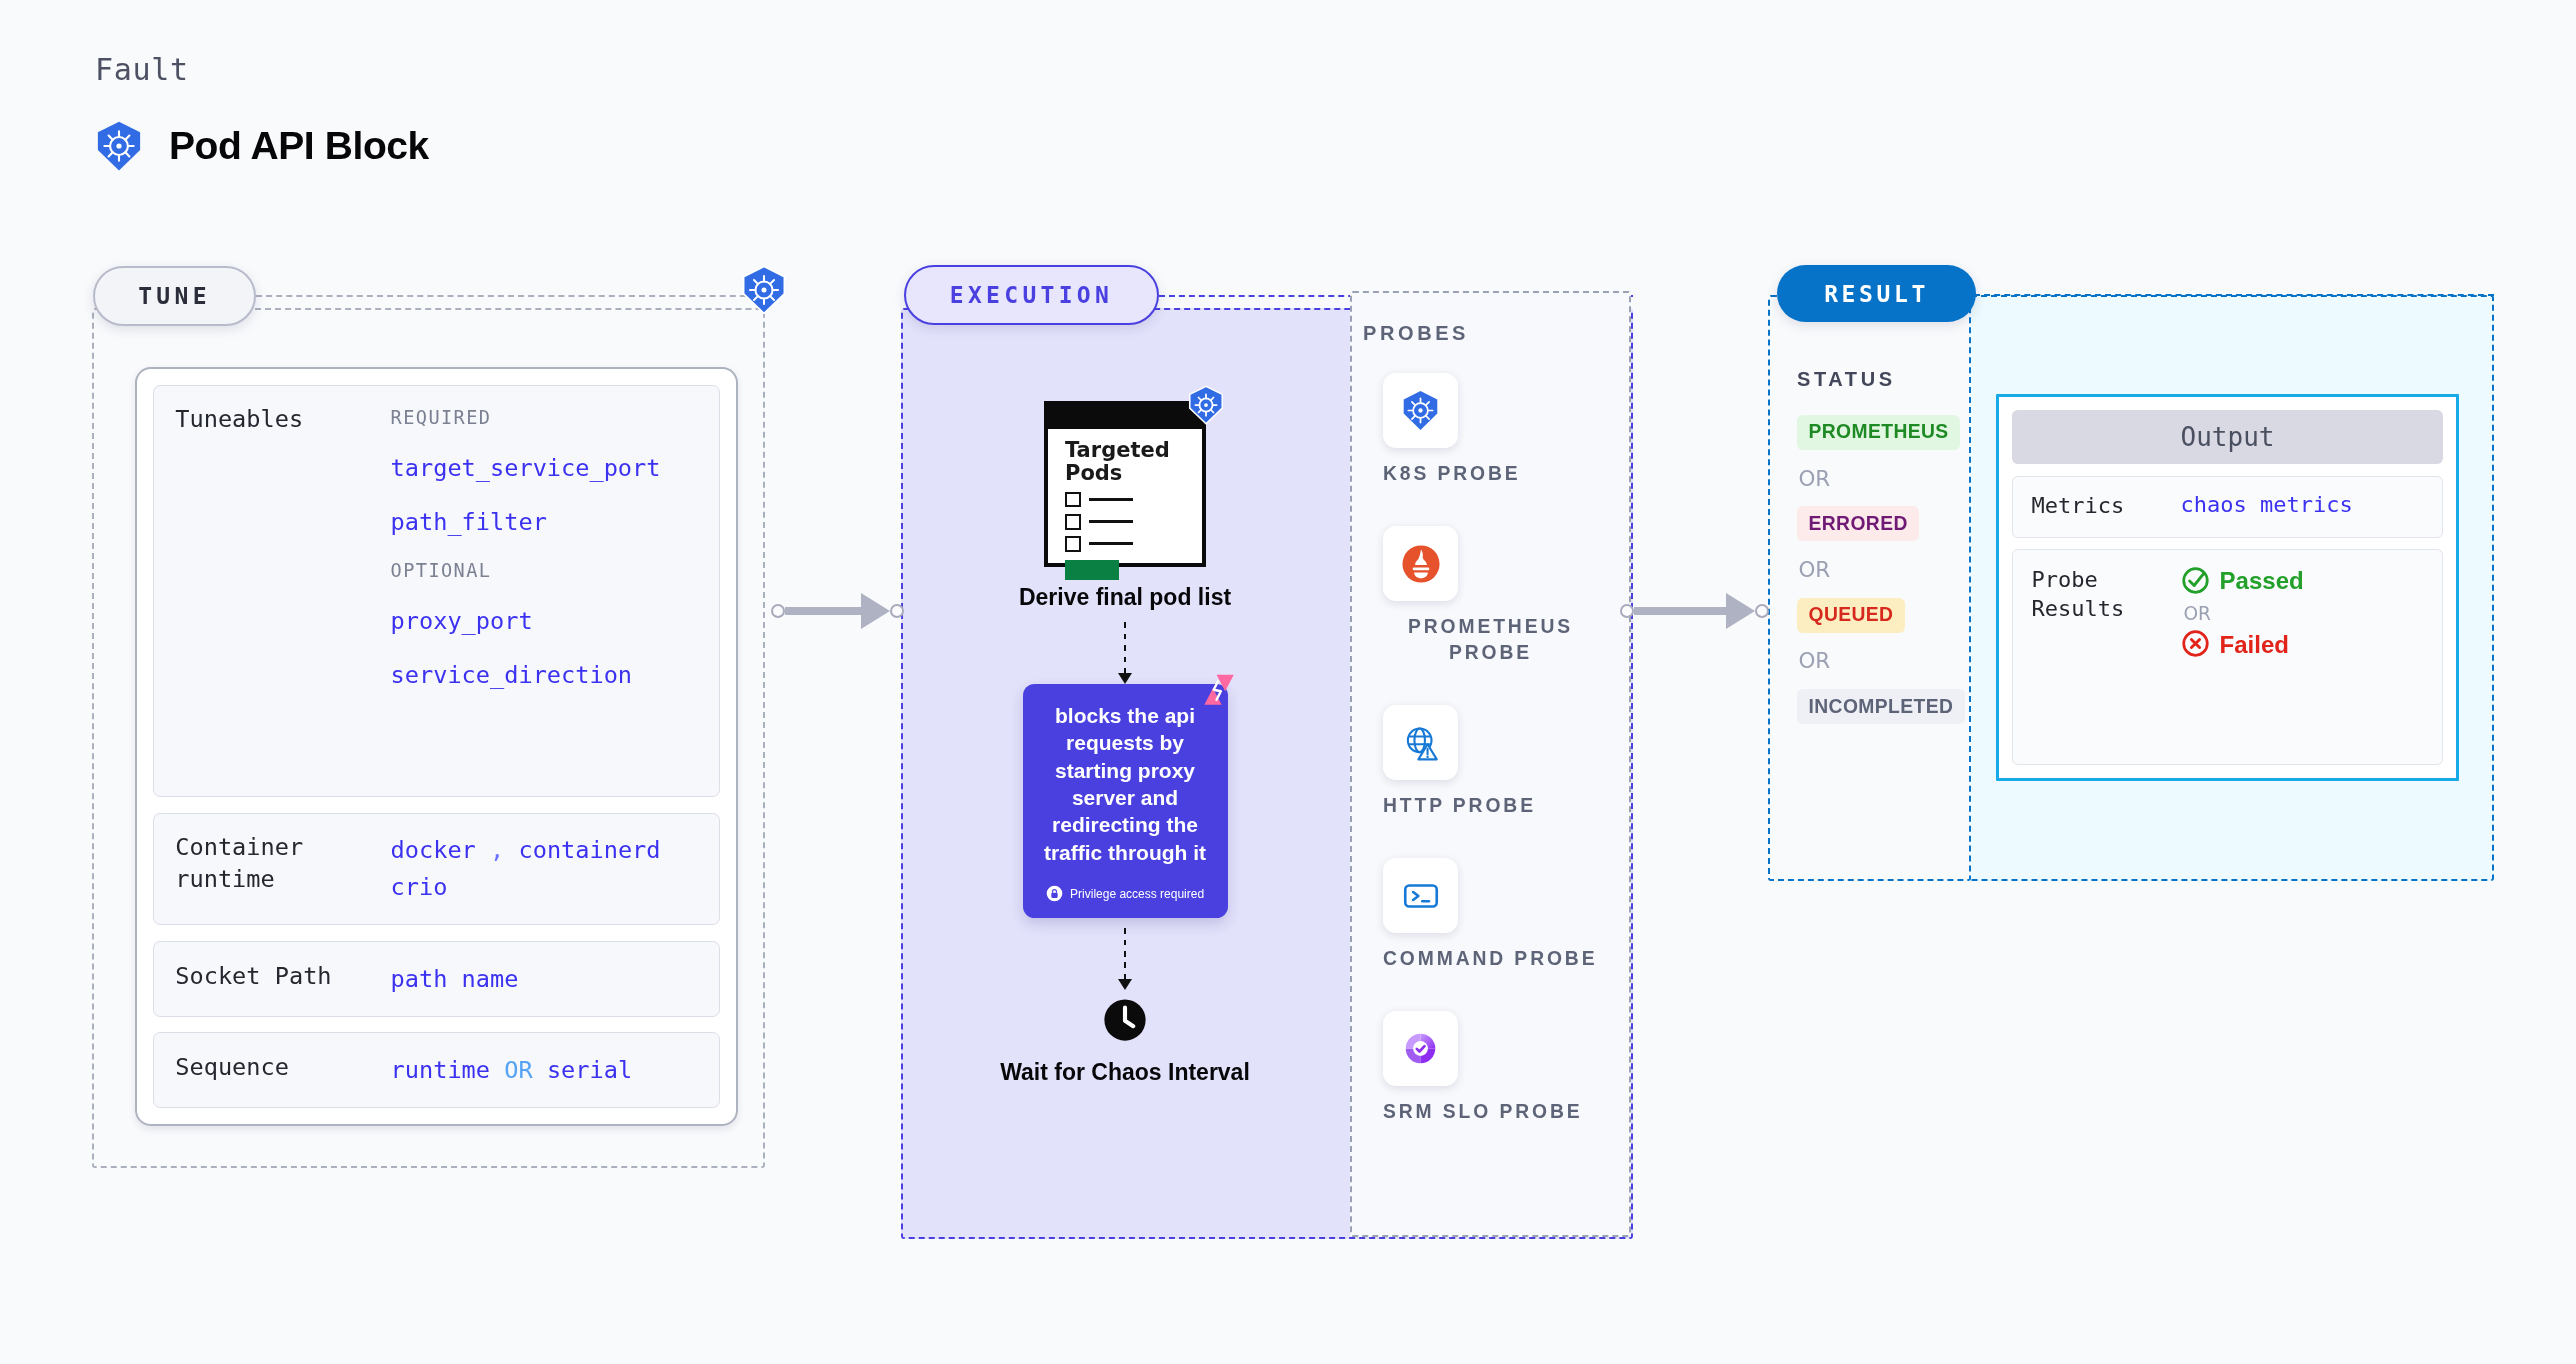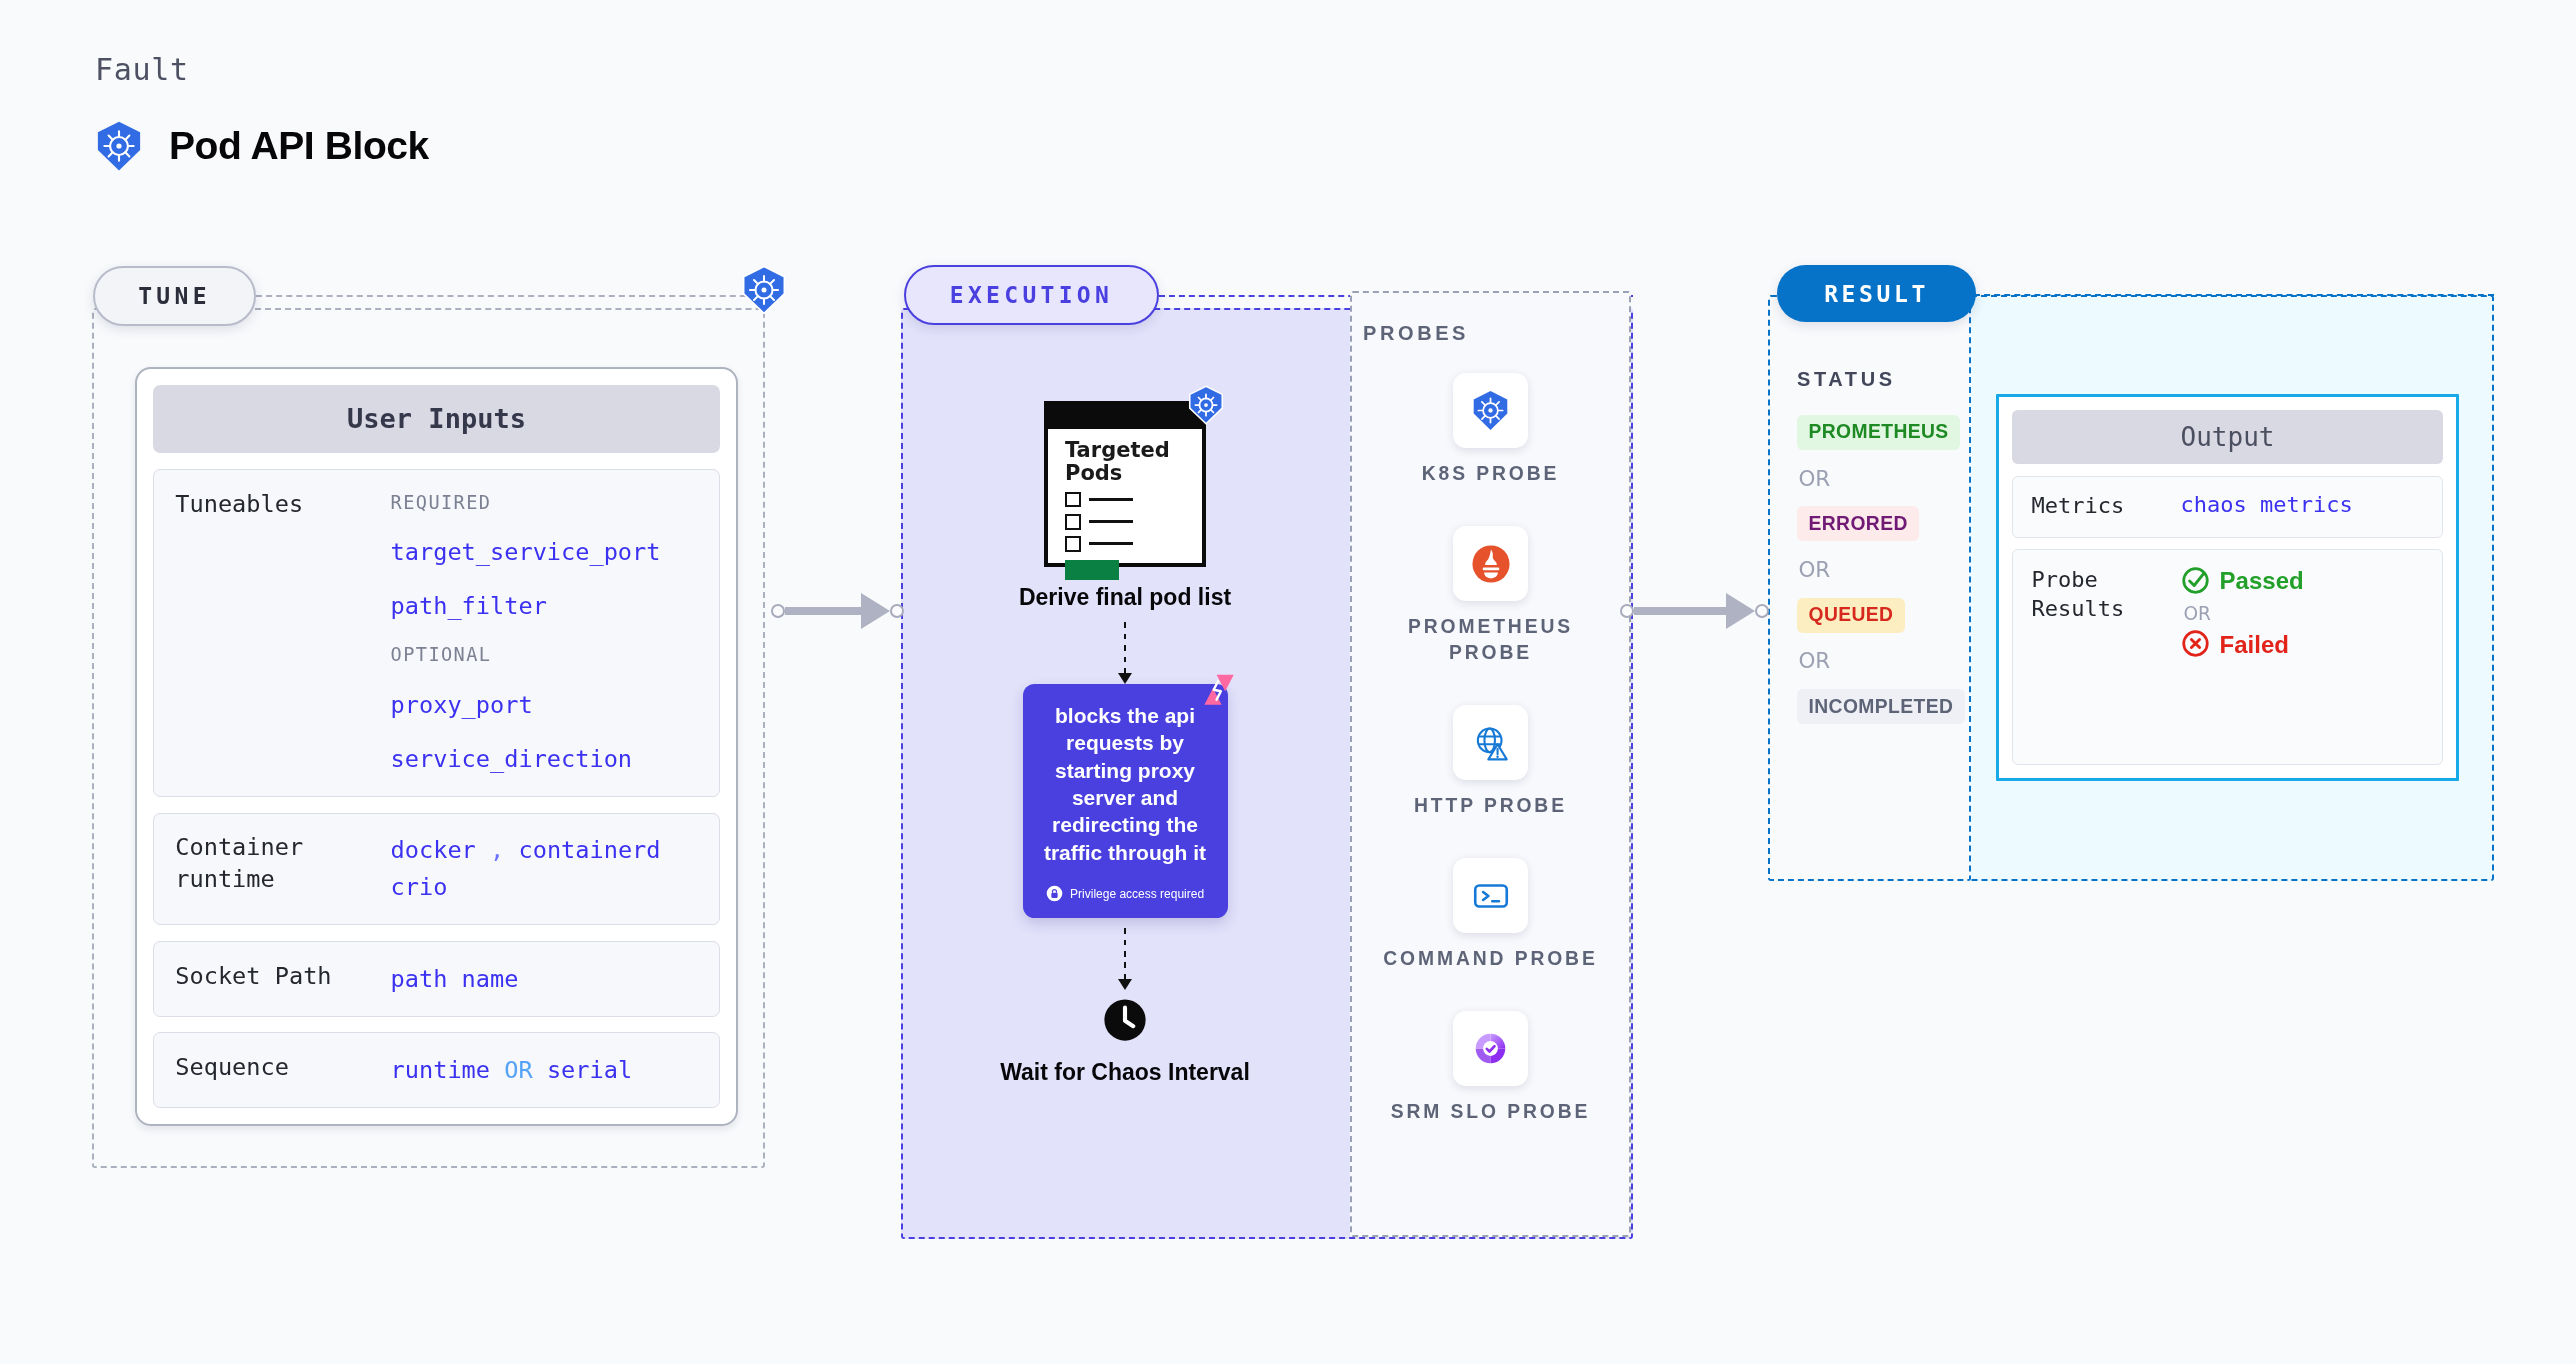--- a/index.html
+++ b/index.html
@@ -83,21 +83,21 @@
   #probes-panel { left: 1350px; top: 291px; width: 281px; height: 946px;
     border: 2.1px dashed #9aa1b4; border-radius: 2.9px; background: #f8f9fc; z-index: 4; }
   .probes-label {
     position: absolute; left: 1363px; top: 322px;
     font-size: 20px; letter-spacing: 3.6px; color: #5e6478; font-weight: bold; z-index: 5;
   }
   .probe-col {
     position: absolute; left: 1350px; top: 373px; width: 281px;
     display: flex; flex-direction: column; align-items: center; gap: 39px; z-index: 5;
   }
-  .probe-item { display: flex; flex-direction: column; align-items: center; gap: 13px; width: 215px; }
+  .probe-item { display: flex; flex-direction: column; align-items: flex-start; gap: 13px; width: 215px; }
   .probe-tile {
     width: 75px; height: 75px; background: #ffffff; border-radius: 13px;
     box-shadow: 0 2.9px 8.6px rgba(40,45,90,0.12);
     display: flex; align-items: center; justify-content: center;
   }
   .probe-name {
     font-size: 19.3px; letter-spacing: 2.9px; color: #5e6478; font-weight: bold;
     text-align: center; line-height: 1.35;
   }
 
@@ -223,21 +223,20 @@
       <path d="M32 2 58 15v22L32 62 6 37V15z" fill="#326ce5" stroke="#fff" stroke-width="2"></path>
       <g fill="none" stroke="#fff" stroke-width="2.6" stroke-linecap="round">
         <circle cx="32" cy="32" r="11"></circle>
         <circle cx="32" cy="32" r="3.2" fill="#fff" stroke="none"></circle>
         <path d="M32 21v-7M32 43v7M21 32h-7M43 32h7M24.2 24.2l-5 -5M39.8 39.8l5 5M39.8 24.2l5 -5M24.2 39.8l-5 5"></path>
       </g>
     </svg>
   </span>
 
   <div class="ui-card">
-    <div class="ui-header">User Inputs</div>
 
     <div class="subcard tuneables">
       <div class="sc-label">Tuneables</div>
       <div class="sc-value tune-list">
         <div class="dim">REQUIRED</div>
         <div>target_service_port</div>
         <div>path_filter</div>
         <div class="dim">OPTIONAL</div>
         <div>proxy_port</div>
         <div>service_direction</div>

